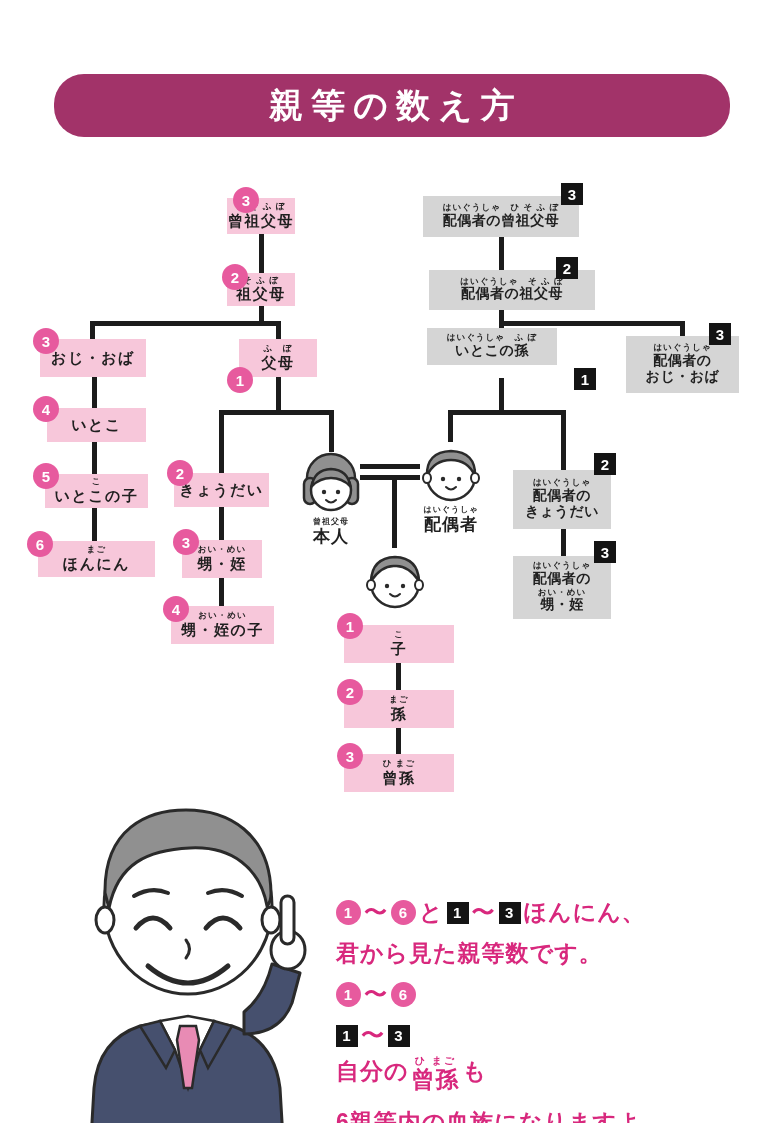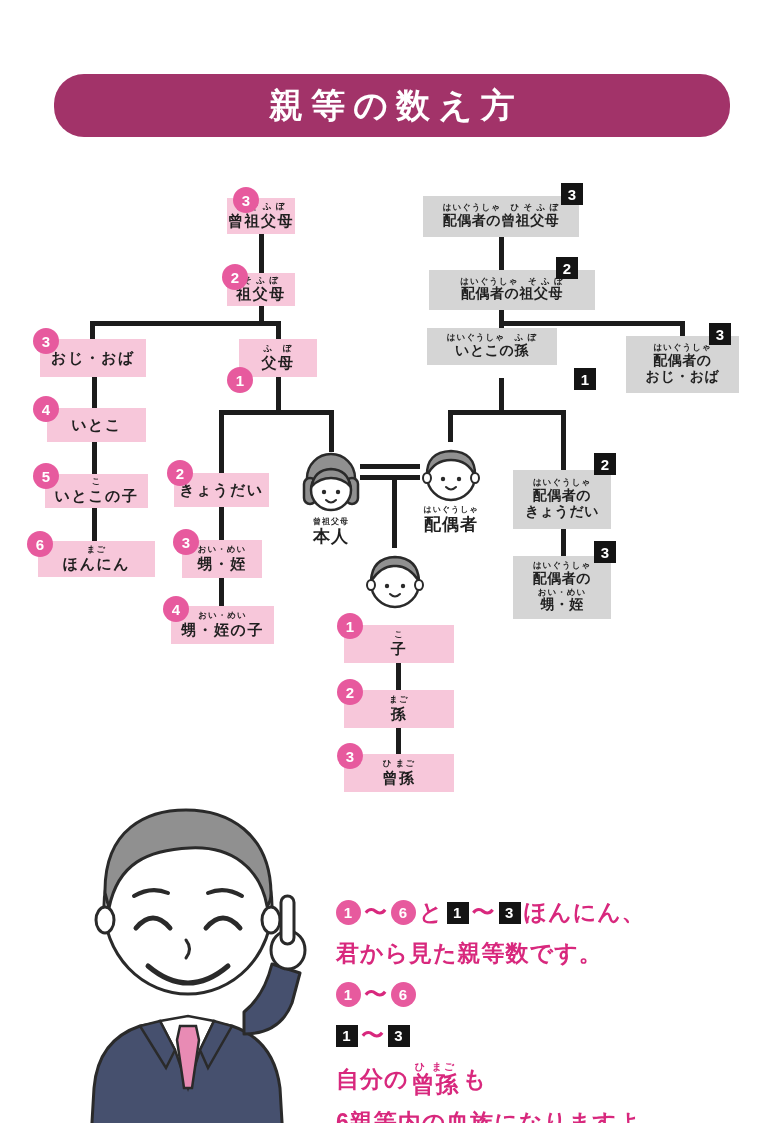--- a/index.html
+++ b/index.html
@@ -275,21 +275,21 @@
     <div class="row">
       <span class="fc">1</span>
       <span>〜</span>
       <span class="fc">6</span>
     </div>
     <div class="row">
       <span class="fs">1</span>
       <span>〜</span>
       <span class="fs">3</span>
     </div>
-    <div class="row" style="height:46px;align-items:center">
+    <div class="row" style="height:46px;align-items:flex-start">
       <span>自分の</span>
       <span class="rubyword">
         <span class="rt">ひ まご</span>
         <span>曾孫</span>
       </span>
       <span>も</span>
     </div>
     <div class="row">
       <span>6親等内の血族になりますよ。</span>
     </div>

